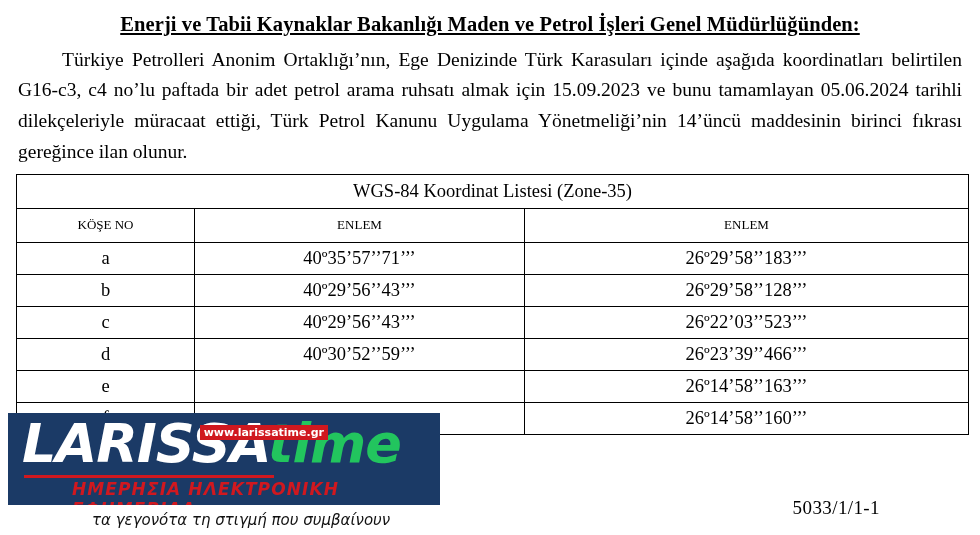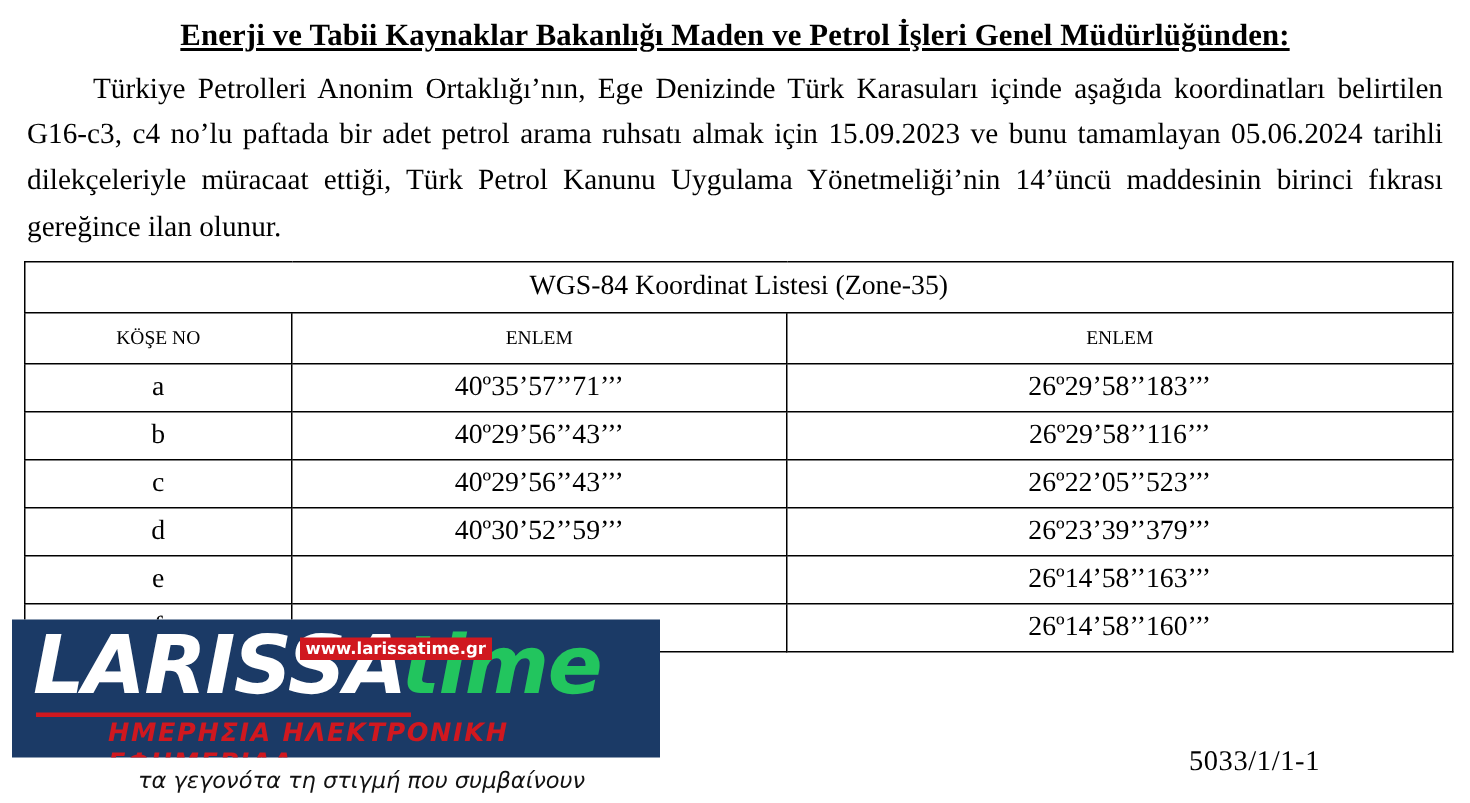--- a/index.html
+++ b/index.html
@@ -172,31 +172,31 @@
         <td class="colhead">ENLEM</td>
       </tr>
       <tr>
         <td>a</td>
         <td>40º35’57’’71’’’</td>
         <td>26º29’58’’183’’’</td>
       </tr>
       <tr>
         <td>b</td>
         <td>40º29’56’’43’’’</td>
-        <td>26º29’58’’116’’’</td>
+        <td>26º29’58’’128’’’</td>
       </tr>
       <tr>
         <td>c</td>
         <td>40º29’56’’43’’’</td>
-        <td>26º22’05’’523’’’</td>
+        <td>26º22’03’’523’’’</td>
       </tr>
       <tr>
         <td>d</td>
         <td>40º30’52’’59’’’</td>
-        <td>26º23’39’’379’’’</td>
+        <td>26º23’39’’466’’’</td>
       </tr>
       <tr>
         <td>e</td>
         <td></td>
         <td>26º14’58’’163’’’</td>
       </tr>
       <tr>
         <td>f</td>
         <td></td>
         <td>26º14’58’’160’’’</td>

